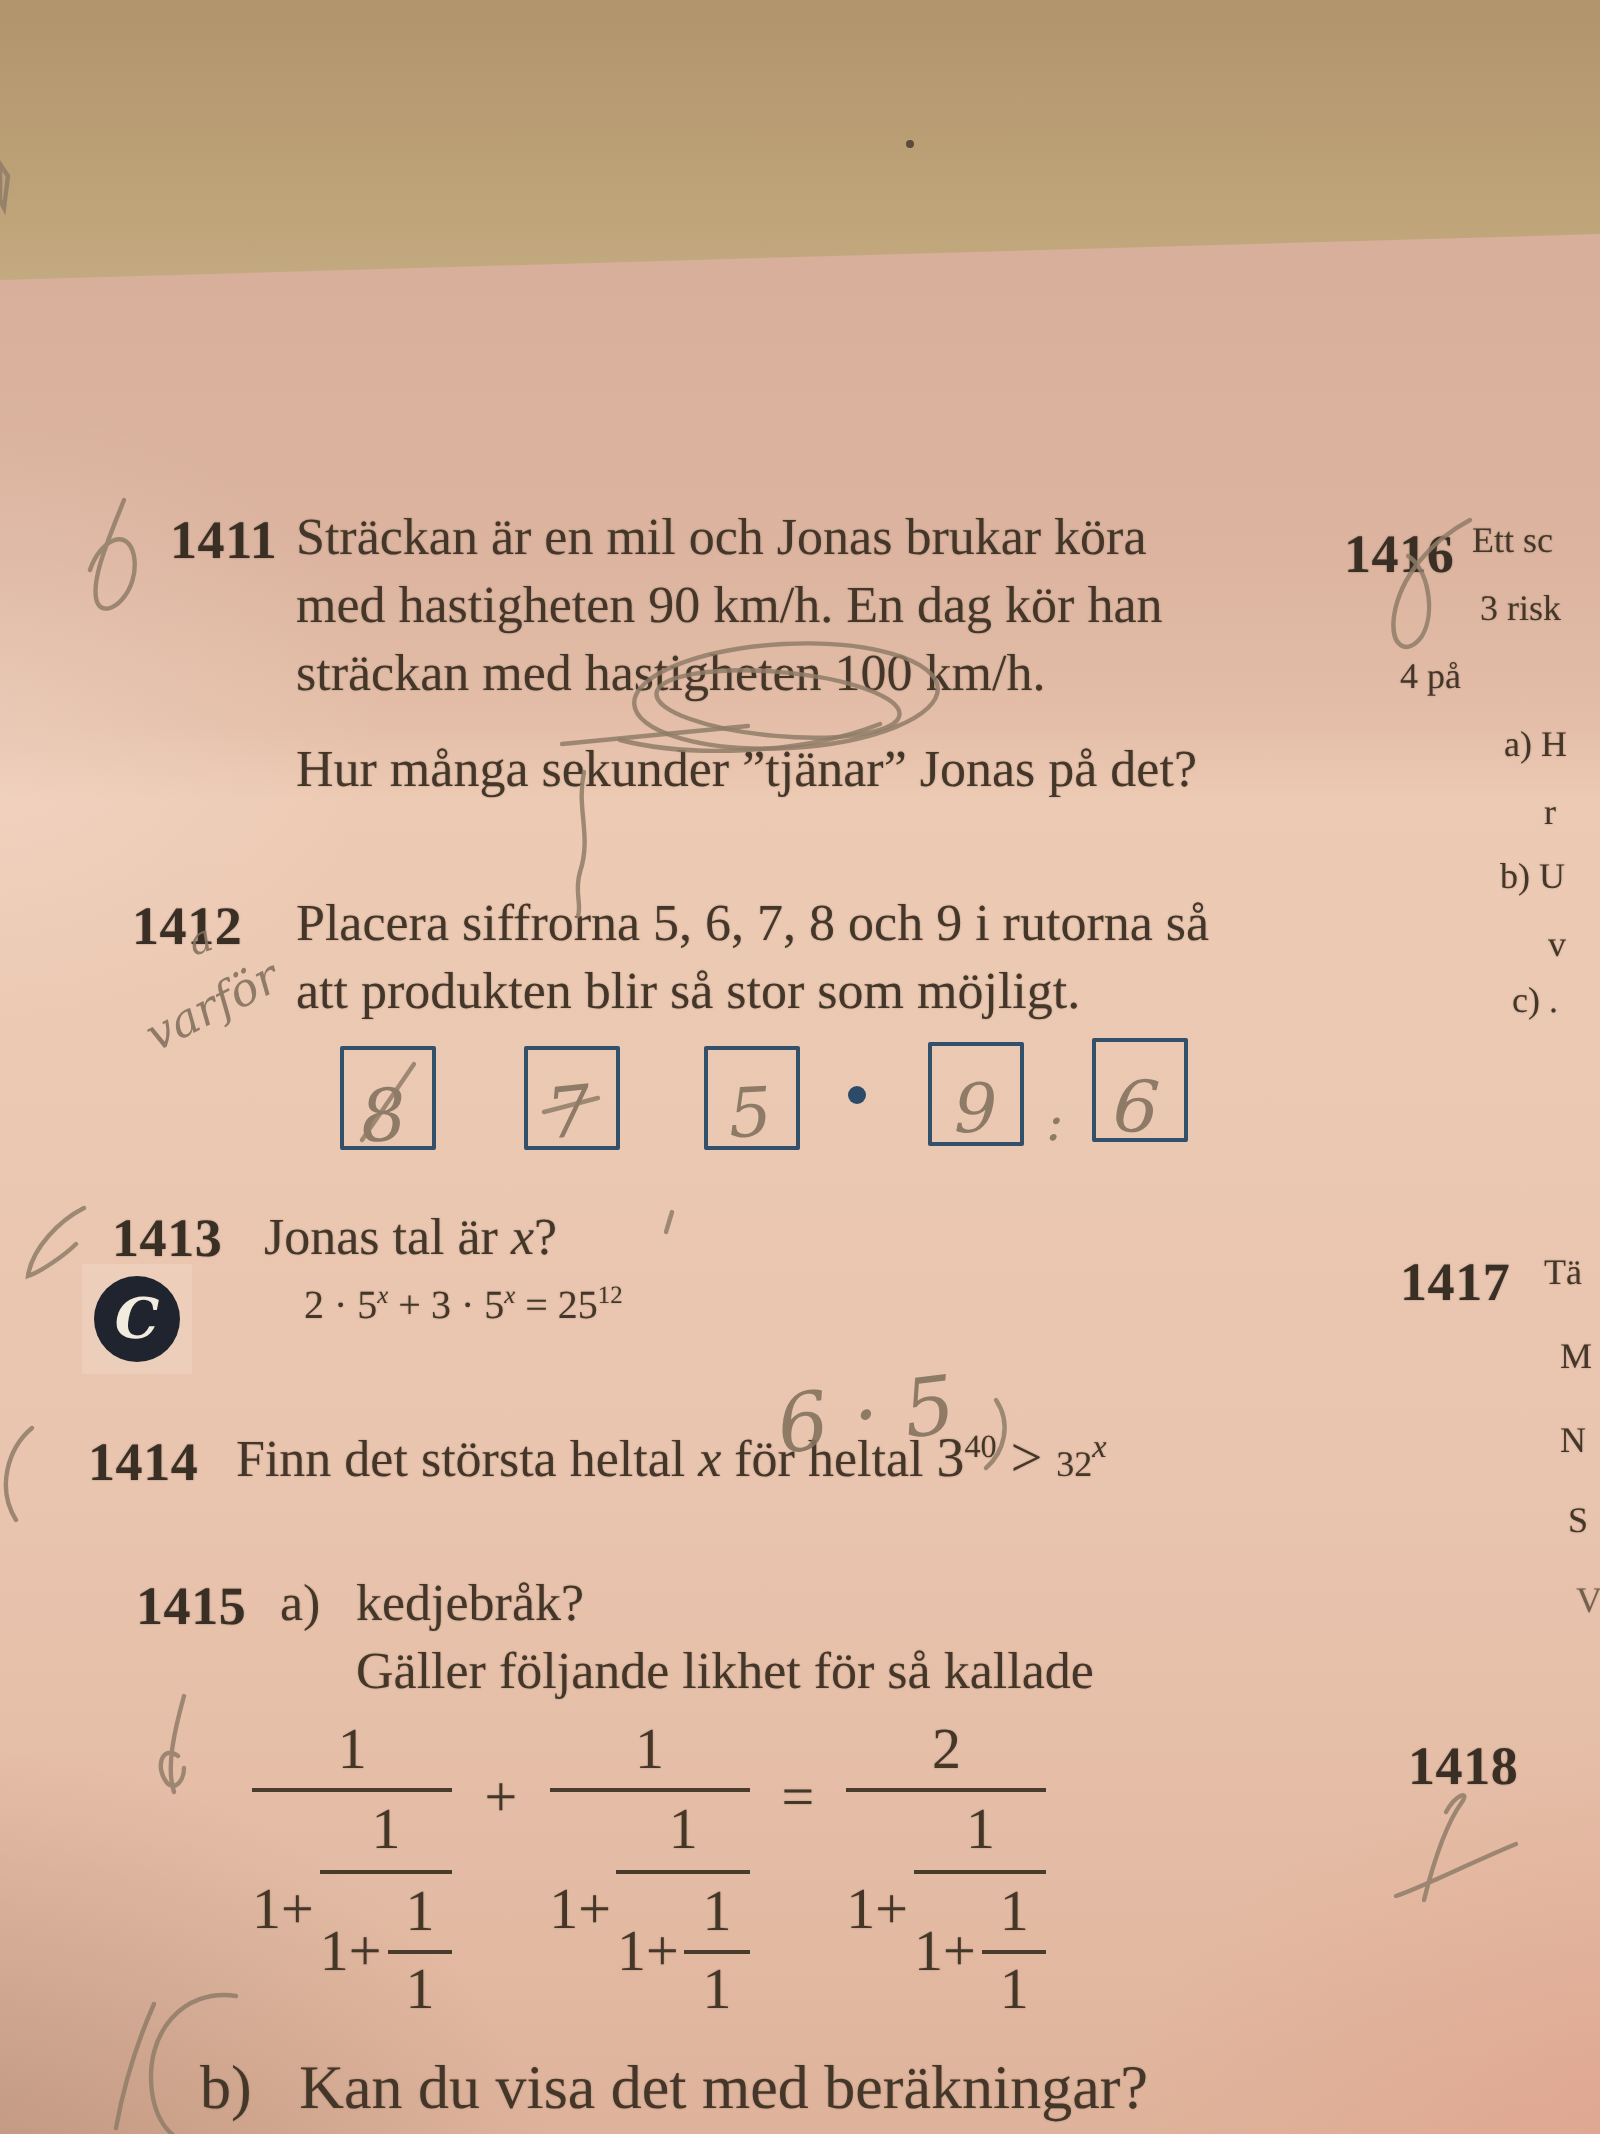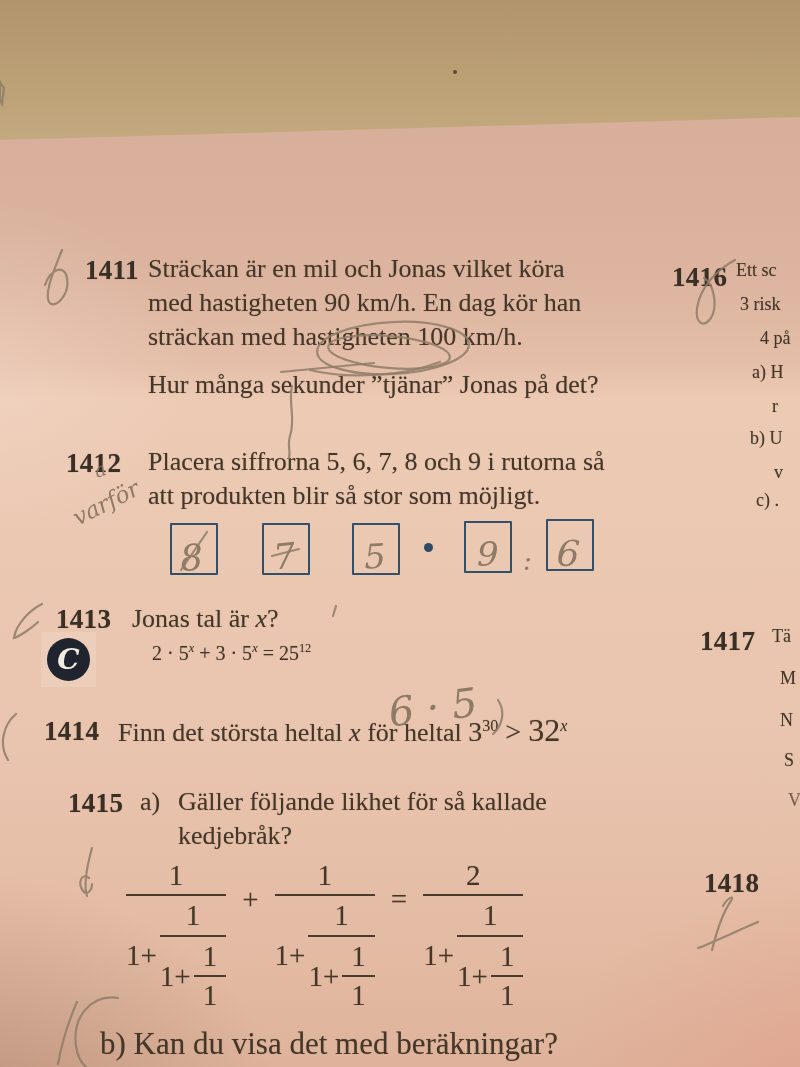--- a/index.html
+++ b/index.html
@@ -53,21 +53,21 @@
 <body>
 
 <div class="page">
 
   <div class="top-band"></div>
 
   <div class="content">
 
     <div class="abs pnum" style="left:85px;top:255px">1411</div>
     <div class="abs ptext" style="left:148px;top:252px;width:520px">
-      <div>Sträckan är en mil och Jonas vilket köra</div>
+      <div>Sträckan är en mil och Jonas brukar köra</div>
       <div>med hastigheten 90 km/h. En dag kör han</div>
       <div>sträckan med hastigheten 100 km/h.</div>
       <div class="q">Hur många sekunder ”tjänar” Jonas på det?</div>
     </div>
 
     <div class="abs pnum" style="left:66px;top:448px">1412</div>
     <div class="abs ptext" style="left:148px;top:445px;width:520px">
       <div>Placera siffrorna 5, 6, 7, 8 och 9 i rutorna så</div>
       <div>att produkten blir så stor som möjligt.</div>
     </div>
@@ -83,28 +83,28 @@
       <span>Jonas tal är </span><span class="it">x</span><span>?</span>
     </div>
     <div class="badge-halo"></div>
     <div class="badge">C</div>
     <div class="abs eq" style="left:152px;top:642px">
       <span>2 · 5</span><sup class="s it">x</sup><span> + 3 · 5</span><sup class="s it">x</sup><span> = 25</span><sup class="s">12</sup>
     </div>
 
     <div class="abs pnum" style="left:44px;top:716px">1414</div>
     <div class="abs ptext" style="left:118px;top:713px;white-space:nowrap">
-      <span>Finn det största heltal </span><span class="it">x</span><span> för heltal  </span><span style="font-size:28px">3</span><sup class="s">30</sup><span style="font-size:28px"> &gt; </span><span style="font-size:32px">32</span><sup class="s it">x</sup>
+      <span>Finn det största heltal </span><span class="it">x</span><span> för heltal  </span><span style="font-size:28px">3</span><sup class="s">40</sup><span style="font-size:28px"> &gt; </span><span style="font-size:18px">32</span><sup class="s it">x</sup>
     </div>
 
     <div class="abs pnum" style="left:68px;top:788px">1415</div>
     <div class="abs ptext" style="left:140px;top:785px">a)</div>
     <div class="abs ptext" style="left:178px;top:785px;width:480px">
+      <div>kedjebråk?</div>
       <div>Gäller följande likhet för så kallade</div>
-      <div>kedjebråk?</div>
     </div>
 
     <div class="cf-row">
       <span class="cfrac">
         <span class="num">1</span>
         <span class="den">
           <span>1+</span>
           <span class="cfrac">
             <span class="num">1</span>
             <span class="den">
@@ -148,27 +148,27 @@
                 <span class="leafden">1</span>
               </span>
             </span>
           </span>
         </span>
       </span>
     </div>
 
     <div class="abs bline" style="left:100px;top:1026px;white-space:nowrap">
       <span>b)</span>
-      <span style="margin-left:0">Kan du visa det med beräkningar?</span>
+      <span style="margin-left:16px">Kan du visa det med beräkningar?</span>
     </div>
 
     <div class="abs pnum" style="left:672px;top:262px">1416</div>
     <div class="abs rcol" style="left:736px;top:260px;white-space:nowrap">Ett sc</div>
     <div class="abs rcol" style="left:740px;top:294px;white-space:nowrap">3 risk</div>
-    <div class="abs rcol" style="left:760px;top:328px;white-space:nowrap">4 på</div>
+    <div class="abs rcol" style="left:700px;top:328px;white-space:nowrap">4 på</div>
     <div class="abs rcol" style="left:752px;top:362px;white-space:nowrap">a) H</div>
     <div class="abs rcol" style="left:772px;top:396px;white-space:nowrap">r</div>
     <div class="abs rcol" style="left:750px;top:428px;white-space:nowrap">b) U</div>
     <div class="abs rcol" style="left:774px;top:462px;white-space:nowrap">v</div>
     <div class="abs rcol" style="left:756px;top:490px;white-space:nowrap">c) .</div>
 
     <div class="abs pnum" style="left:700px;top:626px">1417</div>
     <div class="abs rcol" style="left:772px;top:626px;white-space:nowrap">Tä</div>
     <div class="abs rcol" style="left:780px;top:668px;white-space:nowrap">M</div>
     <div class="abs rcol" style="left:780px;top:710px;white-space:nowrap">N</div>

